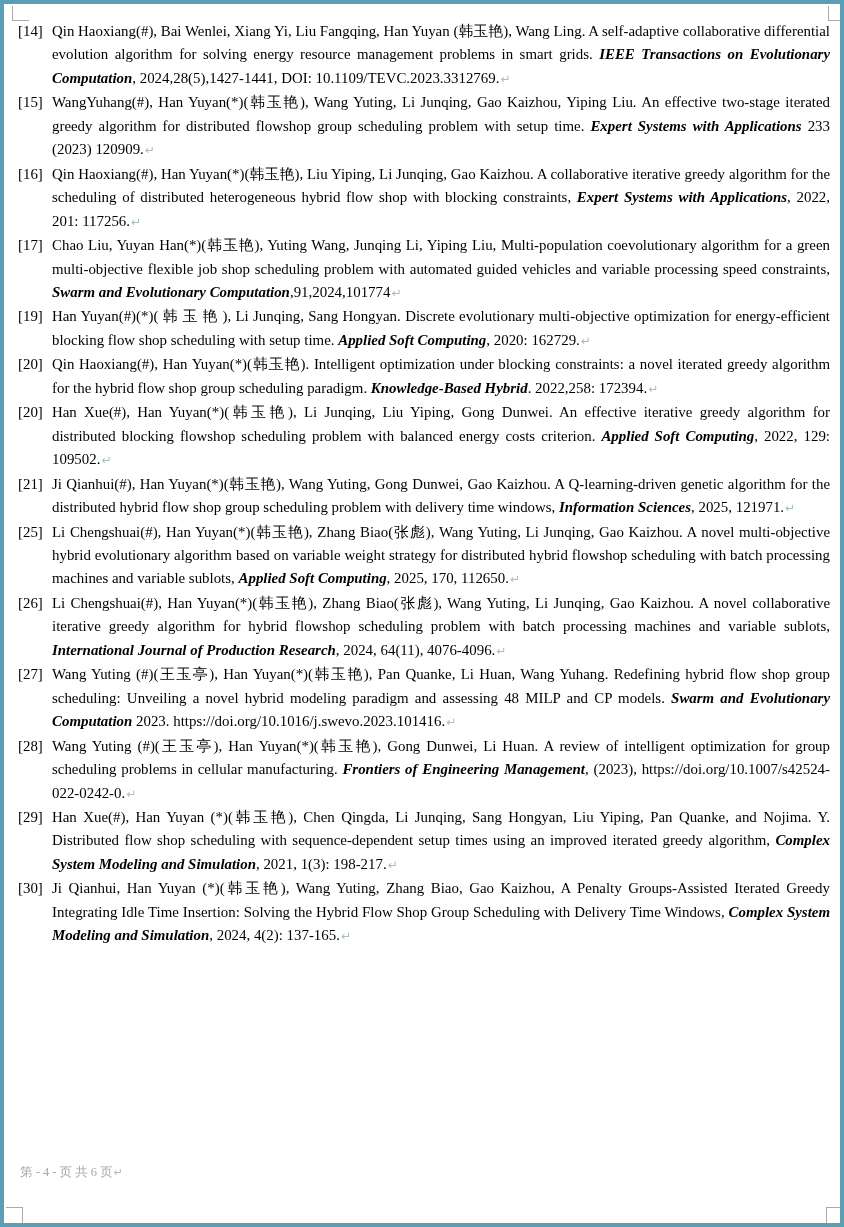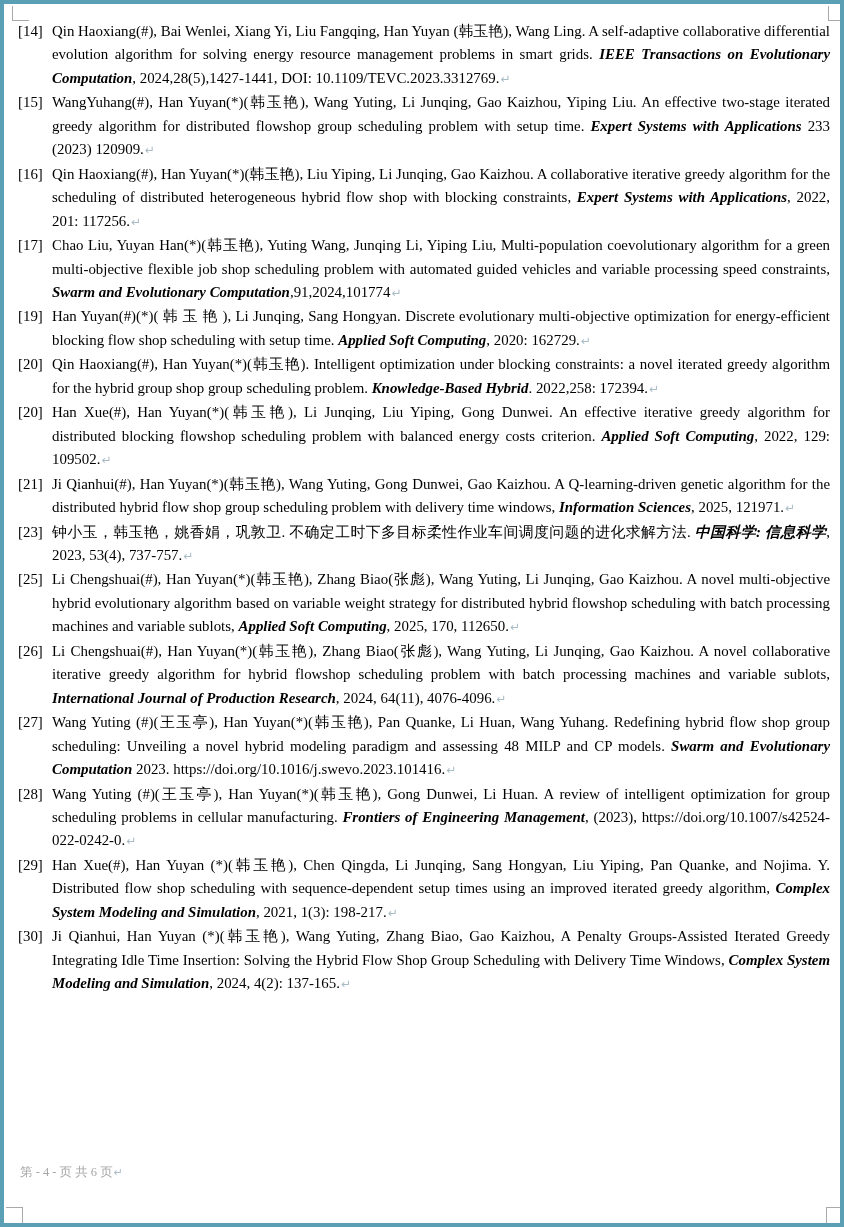--- a/index.html
+++ b/index.html
@@ -65,24 +65,23 @@
   <div class="mark tr"></div>
   <div class="mark bl"></div>
   <div class="mark br"></div>
 
   <ol class="content">
       <li class="ref"><span class="num">[14]</span><span class="plain">Qin Haoxiang(#), Bai Wenlei, Xiang Yi, Liu Fangqing, Han Yuyan (韩玉艳), Wang Ling. A self-adaptive collaborative differential evolution algorithm for solving energy resource management problems in smart grids. </span><span class="journal">IEEE Transactions on Evolutionary Computation</span><span class="plain">, 2024,28(5),1427-1441, DOI: 10.1109/TEVC.2023.3312769.</span><span class="pmark">↵</span></li>
       <li class="ref"><span class="num">[15]</span><span class="plain">WangYuhang(#), Han Yuyan(*)(韩玉艳), Wang Yuting, Li Junqing, Gao Kaizhou, Yiping Liu. An effective two-stage iterated greedy algorithm for distributed flowshop group scheduling problem with setup time. </span><span class="journal">Expert Systems with Applications</span><span class="plain"> 233 (2023) 120909.</span><span class="pmark">↵</span></li>
       <li class="ref"><span class="num">[16]</span><span class="plain">Qin Haoxiang(#), Han Yuyan(*)(韩玉艳), Liu Yiping, Li Junqing, Gao Kaizhou. A collaborative iterative greedy algorithm for the scheduling of distributed heterogeneous hybrid flow shop with blocking constraints, </span><span class="journal">Expert Systems with Applications</span><span class="plain">, 2022, 201: 117256.</span><span class="pmark">↵</span></li>
       <li class="ref"><span class="num">[17]</span><span class="plain">Chao Liu, Yuyan Han(*)(韩玉艳), Yuting Wang, Junqing Li, Yiping Liu, Multi-population coevolutionary algorithm for a green multi-objective flexible job shop scheduling problem with automated guided vehicles and variable processing speed constraints, </span><span class="journal">Swarm and Evolutionary Computation</span><span class="plain">,91,2024,101774</span><span class="pmark">↵</span></li>
       <li class="ref"><span class="num">[19]</span><span class="plain">Han Yuyan(#)(*)( 韩 玉 艳 ), Li Junqing, Sang Hongyan. Discrete evolutionary multi-objective optimization for energy-efficient blocking flow shop scheduling with setup time. </span><span class="journal">Applied Soft Computing</span><span class="plain">, 2020: 162729.</span><span class="pmark">↵</span></li>
-      <li class="ref"><span class="num">[20]</span><span class="plain">Qin Haoxiang(#), Han Yuyan(*)(韩玉艳). Intelligent optimization under blocking constraints: a novel iterated greedy algorithm for the hybrid group shop group scheduling problem. </span><span class="journal">Knowledge-Based Hybrid</span><span class="plain">. 2022,258: 172394.</span><span class="pmark">↵</span></li>
+      <li class="ref"><span class="num">[20]</span><span class="plain">Qin Haoxiang(#), Han Yuyan(*)(韩玉艳). Intelligent optimization under blocking constraints: a novel iterated greedy algorithm for the hybrid flow shop group scheduling paradigm. </span><span class="journal">Knowledge-Based Hybrid</span><span class="plain">. 2022,258: 172394.</span><span class="pmark">↵</span></li>
       <li class="ref"><span class="num">[20]</span><span class="plain">Han Xue(#), Han Yuyan(*)(韩玉艳), Li Junqing, Liu Yiping, Gong Dunwei. An effective iterative greedy algorithm for distributed blocking flowshop scheduling problem with balanced energy costs criterion. </span><span class="journal">Applied Soft Computing</span><span class="plain">, 2022, 129: 109502.</span><span class="pmark">↵</span></li>
       <li class="ref"><span class="num">[21]</span><span class="plain">Ji Qianhui(#), Han Yuyan(*)(韩玉艳), Wang Yuting, Gong Dunwei, Gao Kaizhou. A Q-learning-driven genetic algorithm for the distributed hybrid flow shop group scheduling problem with delivery time windows, </span><span class="journal">Information Sciences</span><span class="plain">, 2025, 121971.</span><span class="pmark">↵</span></li>
-      <li class="ref"><span class="num">[23]</span><span class="plain">钟小玉，韩玉艳，姚香娟，巩敦卫. 不确定工时下多目标柔性作业车间调度问题的进化求解方法. </span><span class="journal">中国科学: 信息科学</span><span class="plain">, 2023, 53(4), 737-757.</span><span class="pmark">↵</span></li>
       <li class="ref"><span class="num">[25]</span><span class="plain">Li Chengshuai(#), Han Yuyan(*)(韩玉艳), Zhang Biao(张彪), Wang Yuting, Li Junqing, Gao Kaizhou. A novel multi-objective hybrid evolutionary algorithm based on variable weight strategy for distributed hybrid flowshop scheduling with batch processing machines and variable sublots, </span><span class="journal">Applied Soft Computing</span><span class="plain">, 2025, 170, 112650.</span><span class="pmark">↵</span></li>
       <li class="ref"><span class="num">[26]</span><span class="plain">Li Chengshuai(#), Han Yuyan(*)(韩玉艳), Zhang Biao(张彪), Wang Yuting, Li Junqing, Gao Kaizhou. A novel collaborative iterative greedy algorithm for hybrid flowshop scheduling problem with batch processing machines and variable sublots, </span><span class="journal">International Journal of Production Research</span><span class="plain">, 2024, 64(11), 4076-4096.</span><span class="pmark">↵</span></li>
       <li class="ref"><span class="num">[27]</span><span class="plain">Wang Yuting (#)(王玉亭), Han Yuyan(*)(韩玉艳), Pan Quanke, Li Huan, Wang Yuhang. Redefining hybrid flow shop group scheduling: Unveiling a novel hybrid modeling paradigm and assessing 48 MILP and CP models. </span><span class="journal">Swarm and Evolutionary Computation</span><span class="plain"> 2023. https://doi.org/10.1016/j.swevo.2023.101416.</span><span class="pmark">↵</span></li>
       <li class="ref"><span class="num">[28]</span><span class="plain">Wang Yuting (#)(王玉亭), Han Yuyan(*)(韩玉艳), Gong Dunwei, Li Huan. A review of intelligent optimization for group scheduling problems in cellular manufacturing. </span><span class="journal">Frontiers of Engineering Management</span><span class="plain">, (2023), https://doi.org/10.1007/s42524-022-0242-0.</span><span class="pmark">↵</span></li>
       <li class="ref"><span class="num">[29]</span><span class="plain">Han Xue(#), Han Yuyan (*)(韩玉艳), Chen Qingda, Li Junqing, Sang Hongyan, Liu Yiping, Pan Quanke, and Nojima. Y. Distributed flow shop scheduling with sequence-dependent setup times using an improved iterated greedy algorithm, </span><span class="journal">Complex System Modeling and Simulation</span><span class="plain">, 2021, 1(3): 198-217.</span><span class="pmark">↵</span></li>
       <li class="ref"><span class="num">[30]</span><span class="plain">Ji Qianhui, Han Yuyan (*)(韩玉艳), Wang Yuting, Zhang Biao, Gao Kaizhou, A Penalty Groups-Assisted Iterated Greedy Integrating Idle Time Insertion: Solving the Hybrid Flow Shop Group Scheduling with Delivery Time Windows, </span><span class="journal">Complex System Modeling and Simulation</span><span class="plain">, 2024, 4(2): 137-165.</span><span class="pmark">↵</span></li>
     </ol>
 
   <div class="footer">
     <span>第 - 4 - 页 共 6 页</span><span class="pmark">↵</span>

